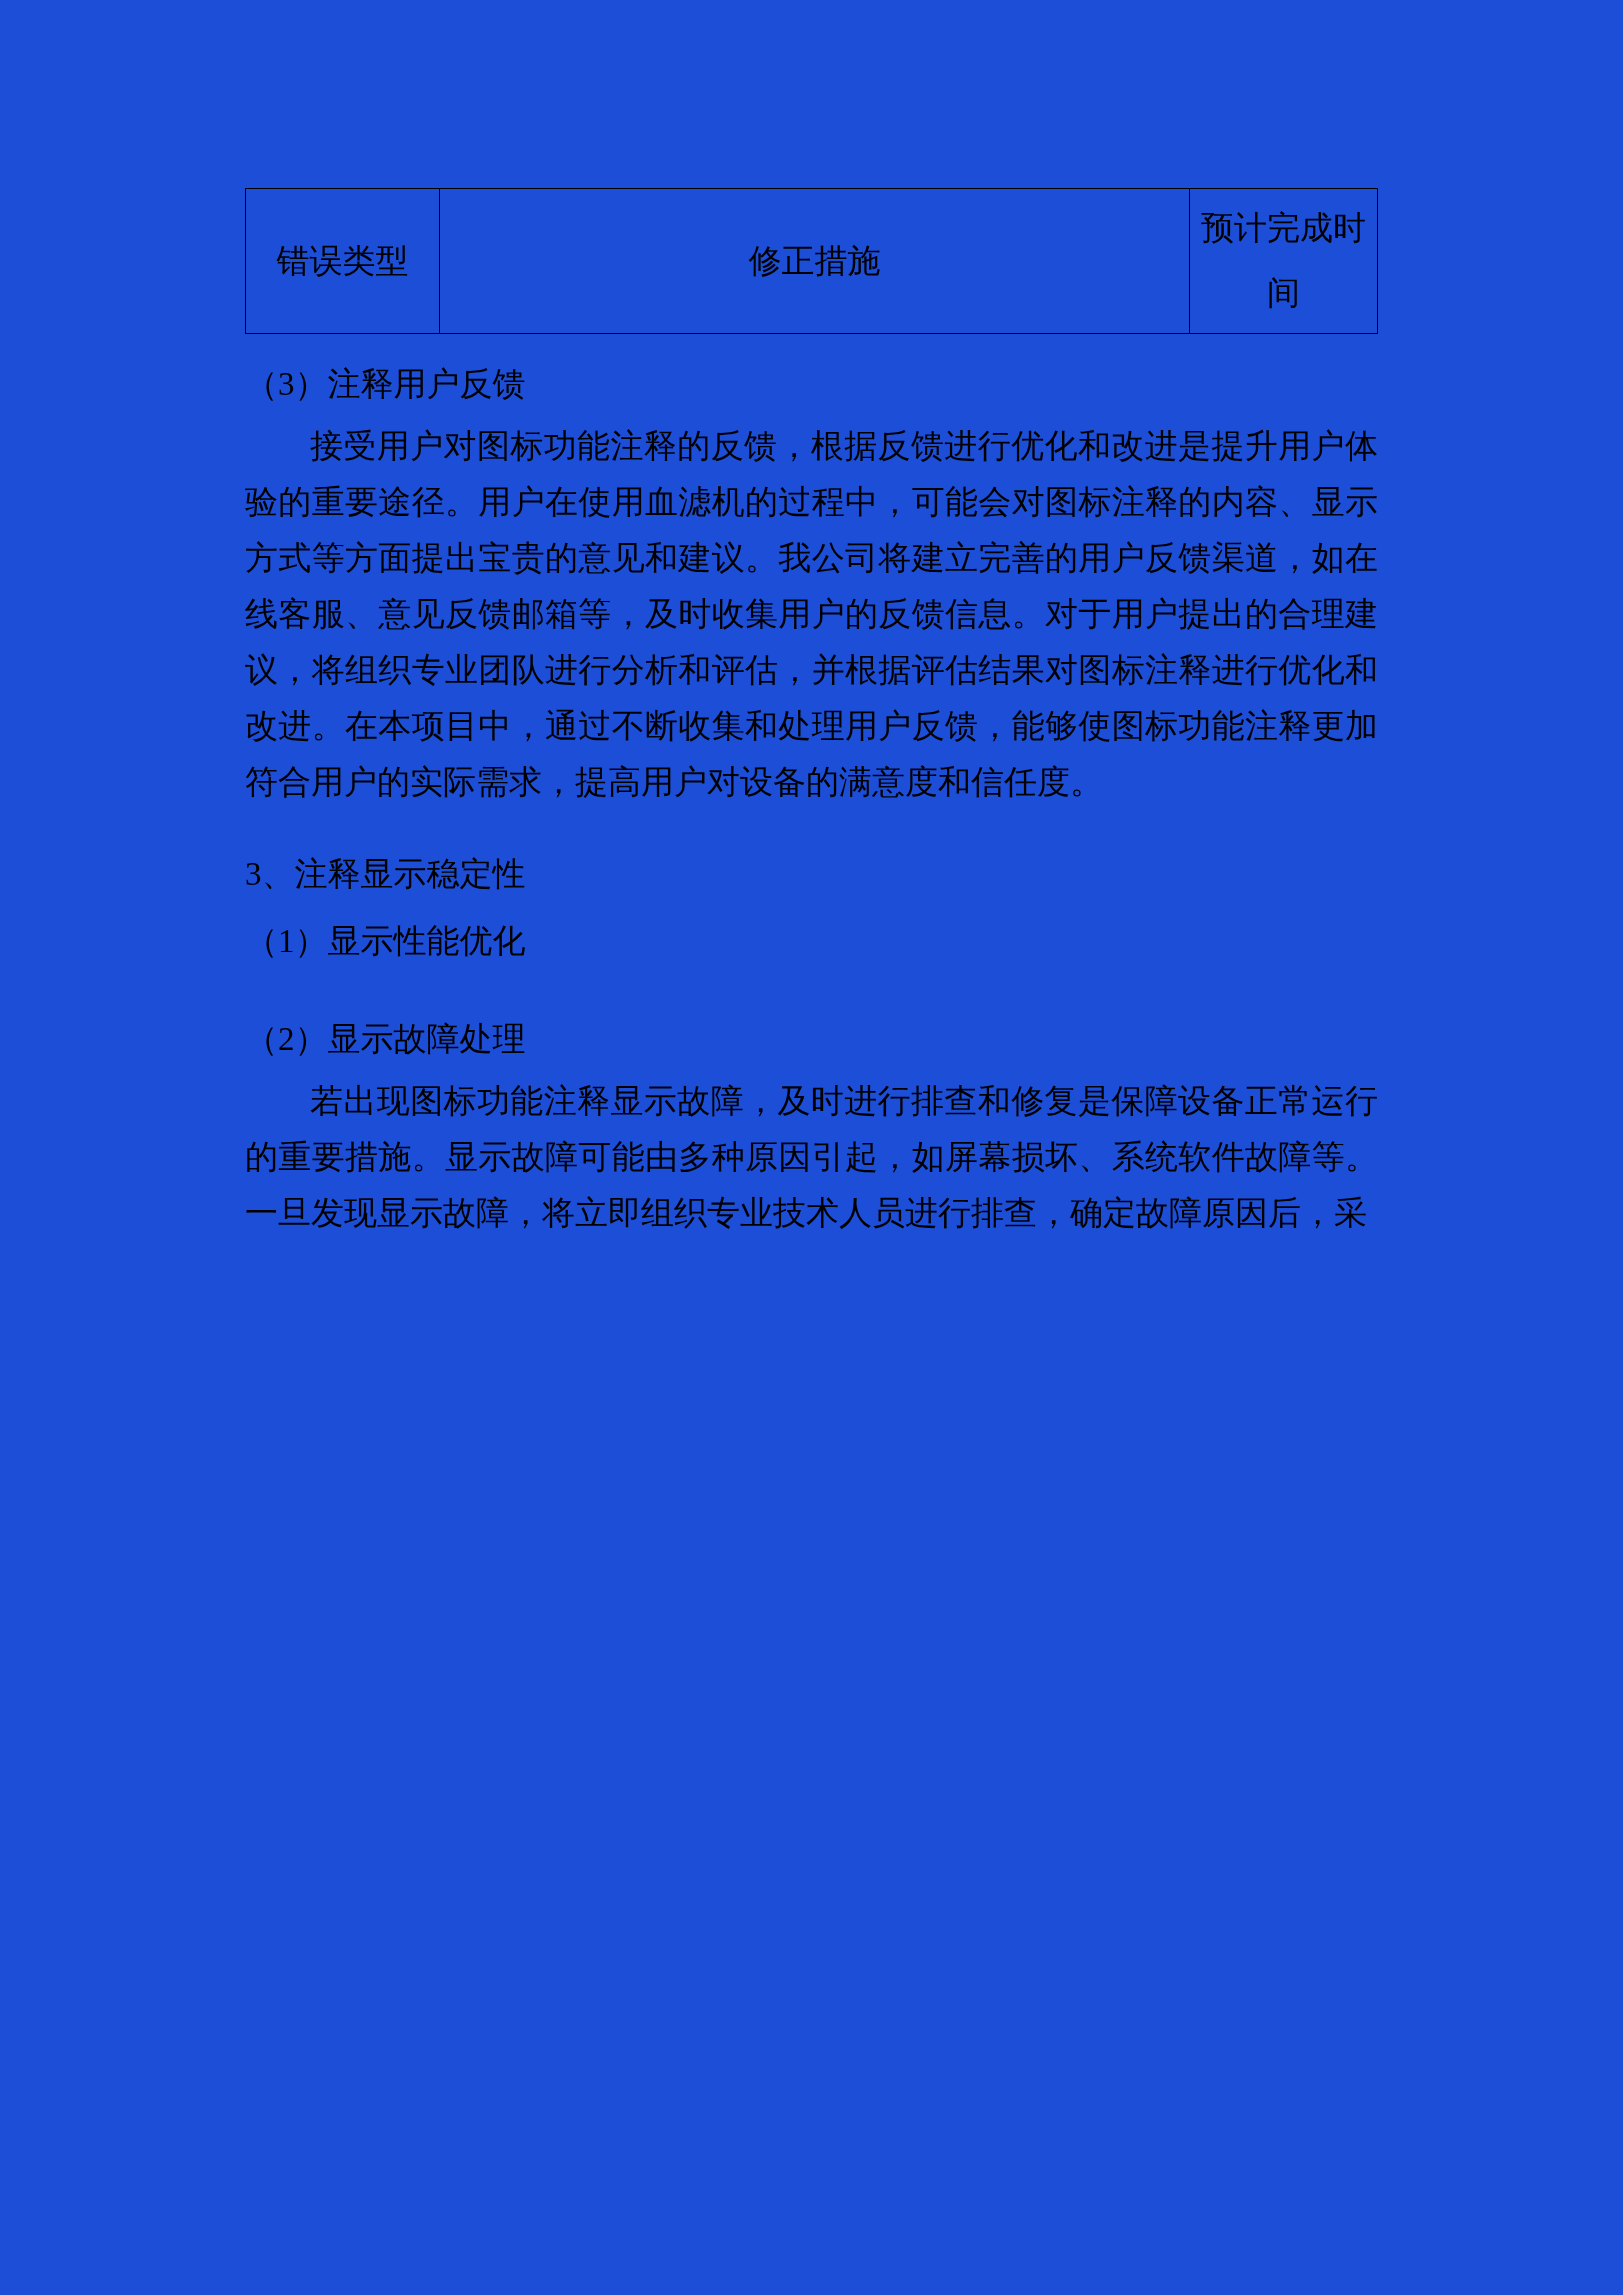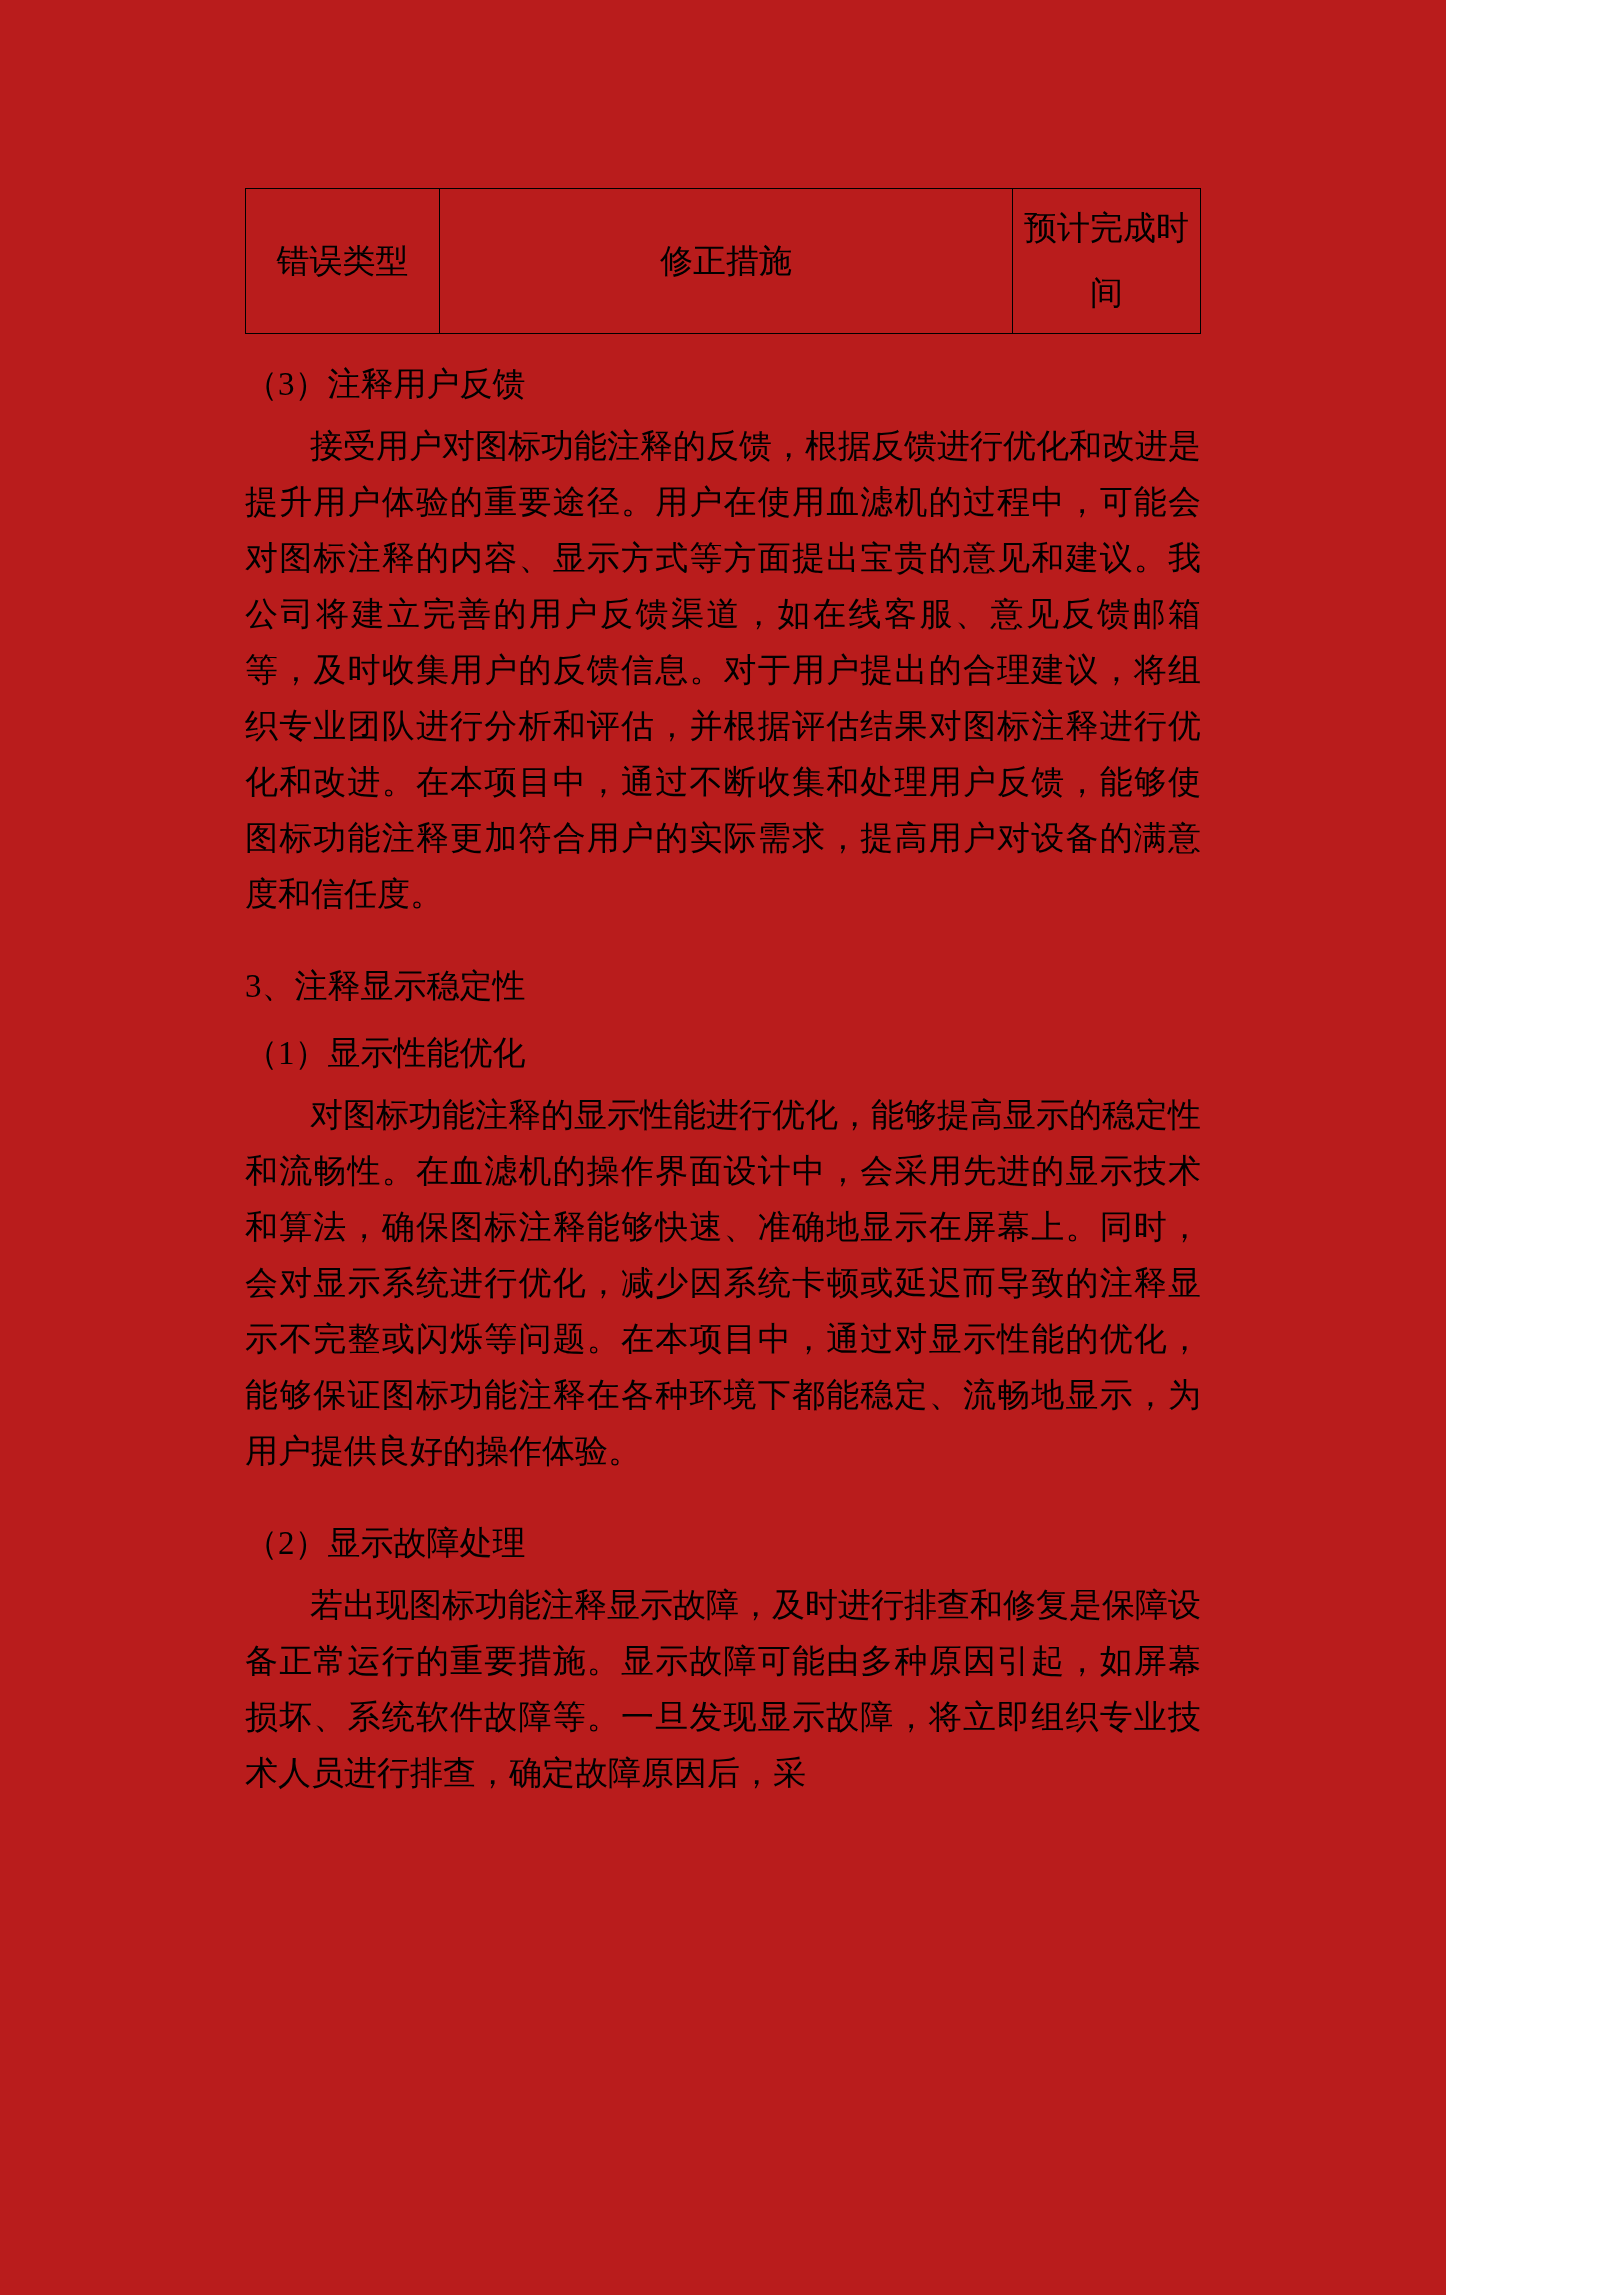--- a/index.html
+++ b/index.html
@@ -1,21 +1,21 @@
 <!DOCTYPE html>
 <html style="font-size:10.5px"><head>
 <meta charset="utf-8">
 <style>
   * { margin: 0; padding: 0; box-sizing: border-box; }
   html, body { background: #ffffff; }
   .page {
     position: relative;
-    width: 1446px;
+    width: 1623px;
     height: 2295px;
-    background: #b91c1c;
+    background: #1d4ed8;
     color: #000000;
     font-family: "Liberation Serif", "DejaVu Serif", serif;
     font-size: 33px;
     padding: 188px 245px 0 245px;
     overflow: hidden;
   }
   table.error-table {
     width: 100%;
     border-collapse: collapse;
     table-layout: fixed;
@@ -68,20 +68,19 @@
   </table>
 
   <div class="heading after-table">（3）注释用户反馈</div>
 
   <p class="para">接受用户对图标功能注释的反馈，根据反馈进行优化和改进是提升用户体验的重要途径。用户在使用血滤机的过程中，可能会对图标注释的内容、显示方式等方面提出宝贵的意见和建议。我公司将建立完善的用户反馈渠道，如在线客服、意见反馈邮箱等，及时收集用户的反馈信息。对于用户提出的合理建议，将组织专业团队进行分析和评估，并根据评估结果对图标注释进行优化和改进。在本项目中，通过不断收集和处理用户反馈，能够使图标功能注释更加符合用户的实际需求，提高用户对设备的满意度和信任度。</p>
 
   <div class="heading spaced">3、注释显示稳定性</div>
 
   <div class="heading">（1）显示性能优化</div>
 
-  <p class="para">对图标功能注释的显示性能进行优化，能够提高显示的稳定性和流畅性。在血滤机的操作界面设计中，会采用先进的显示技术和算法，确保图标注释能够快速、准确地显示在屏幕上。同时，会对显示系统进行优化，减少因系统卡顿或延迟而导致的注释显示不完整或闪烁等问题。在本项目中，通过对显示性能的优化，能够保证图标功能注释在各种环境下都能稳定、流畅地显示，为用户提供良好的操作体验。</p>
 
   <div class="heading spaced">（2）显示故障处理</div>
 
   <p class="para">若出现图标功能注释显示故障，及时进行排查和修复是保障设备正常运行的重要措施。显示故障可能由多种原因引起，如屏幕损坏、系统软件故障等。一旦发现显示故障，将立即组织专业技术人员进行排查，确定故障原因后，采</p>
 
 </div>
 
 
 </body></html>

